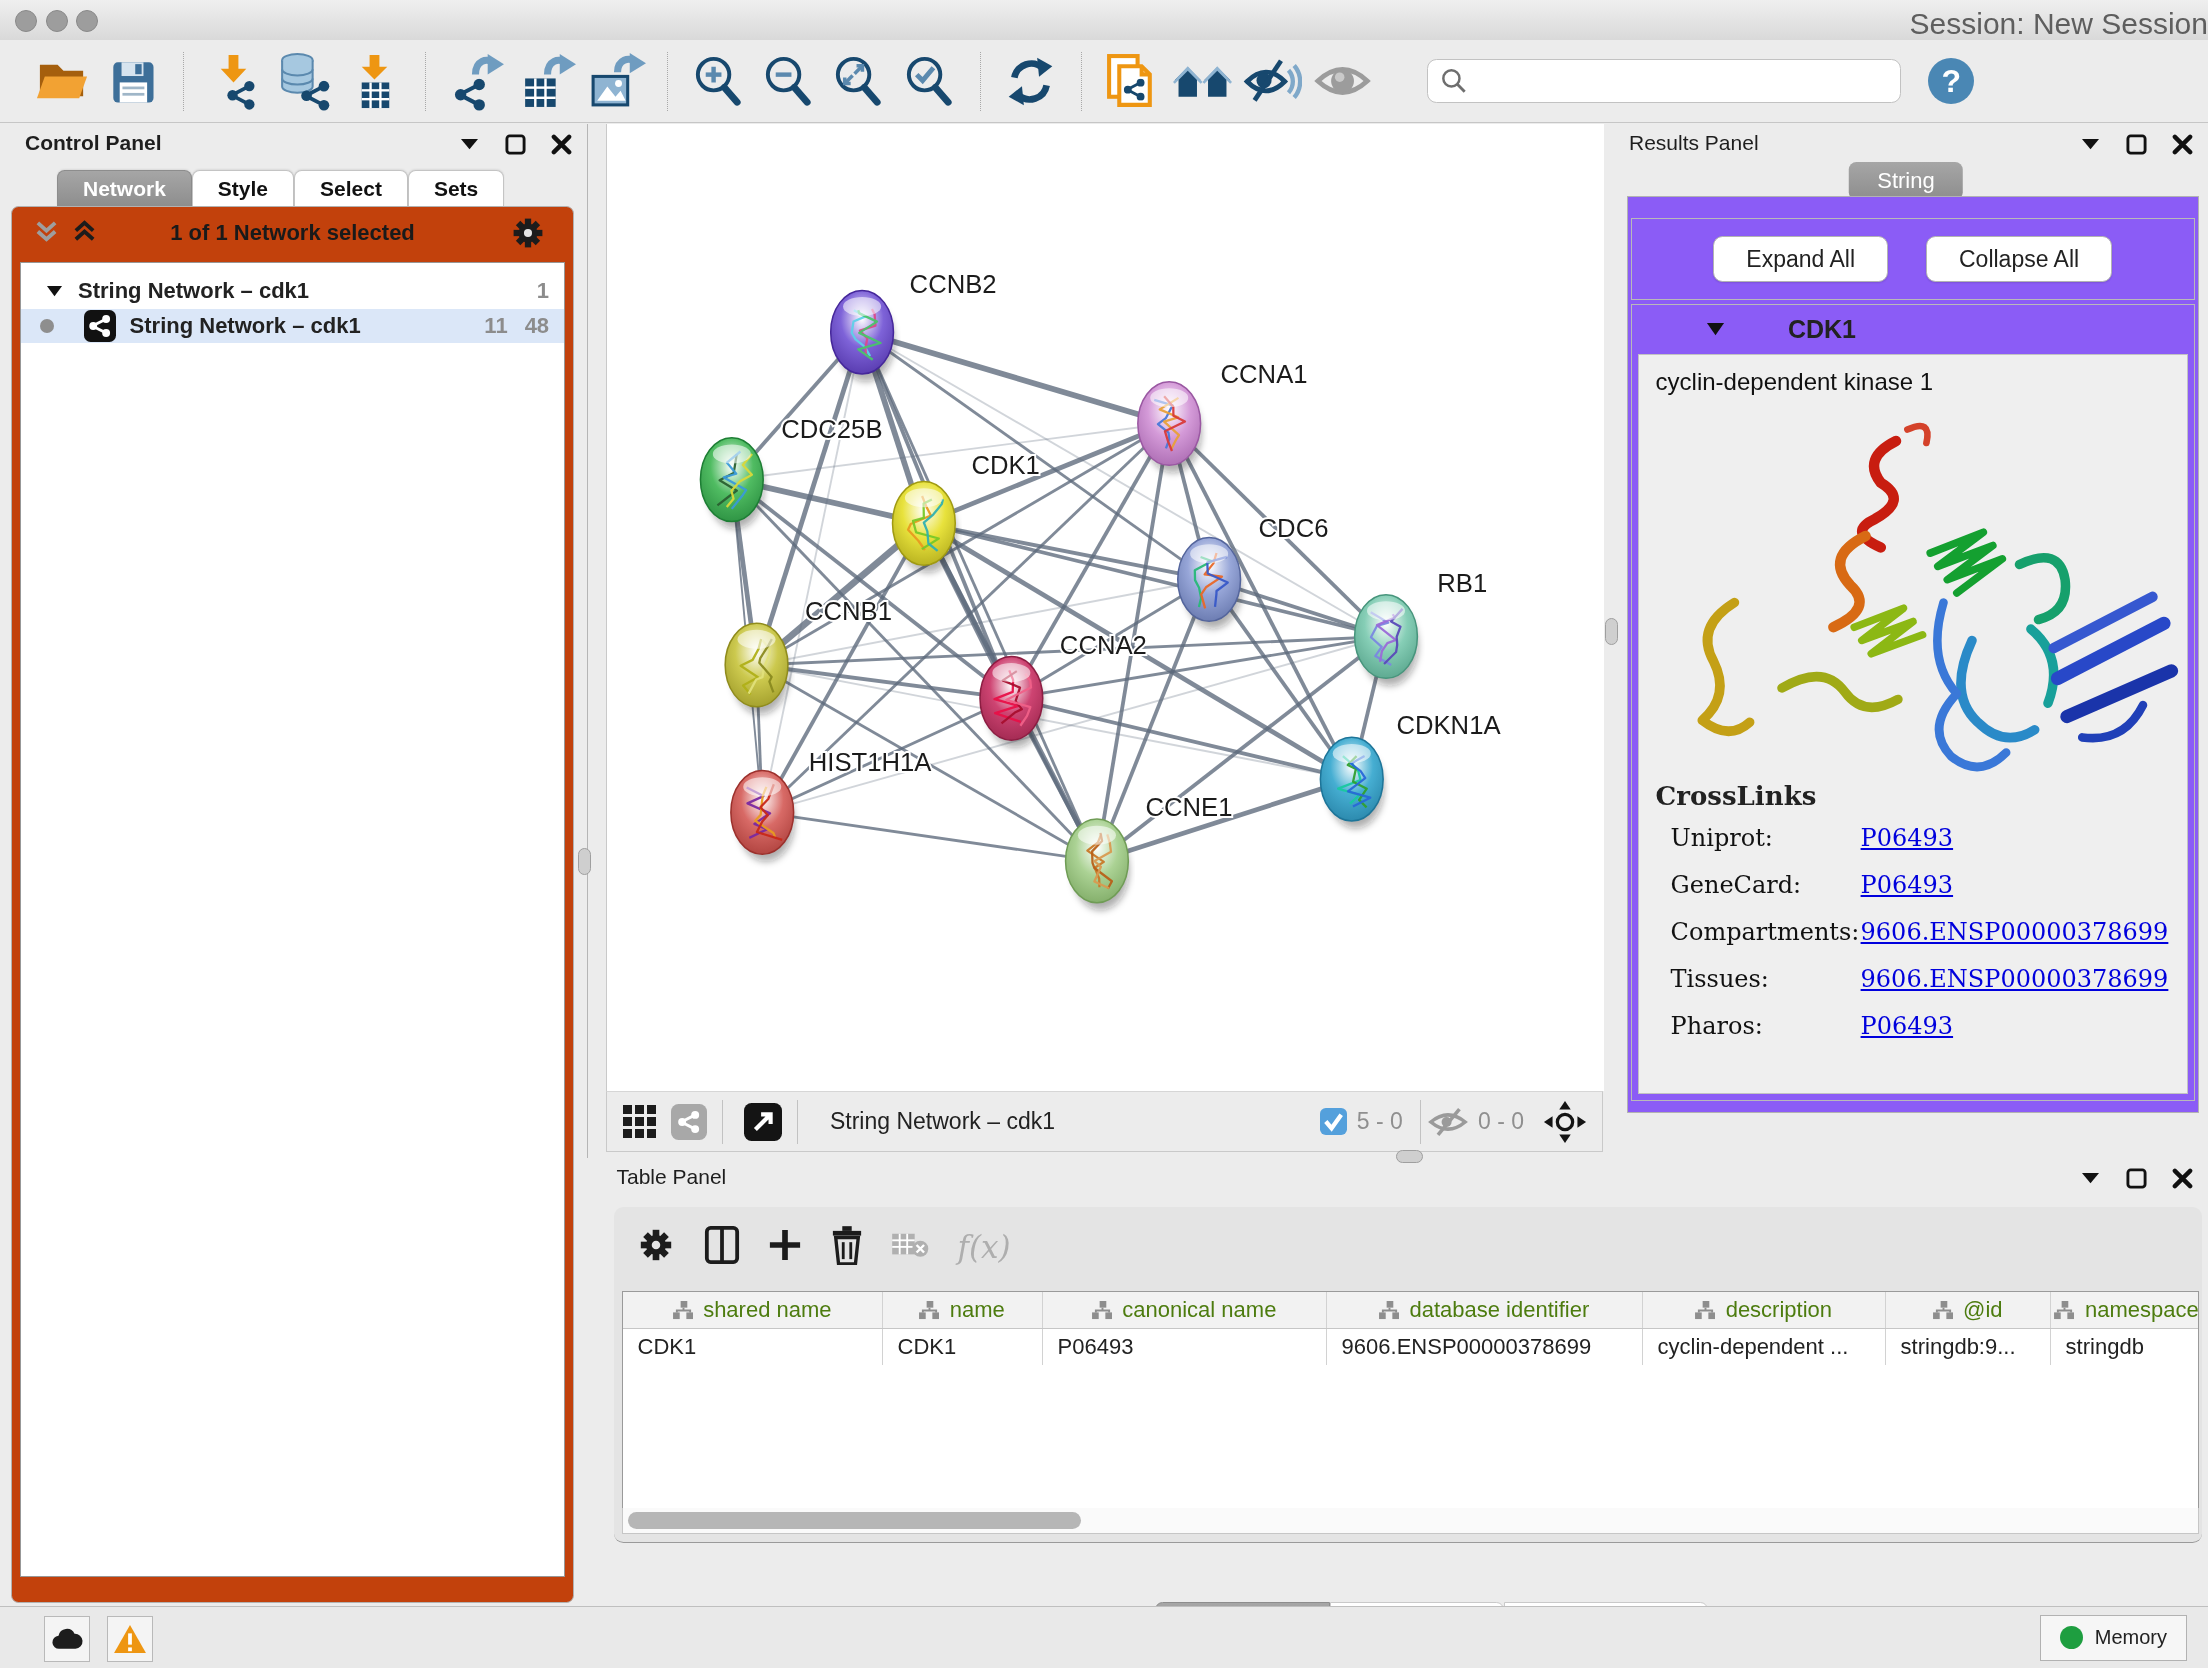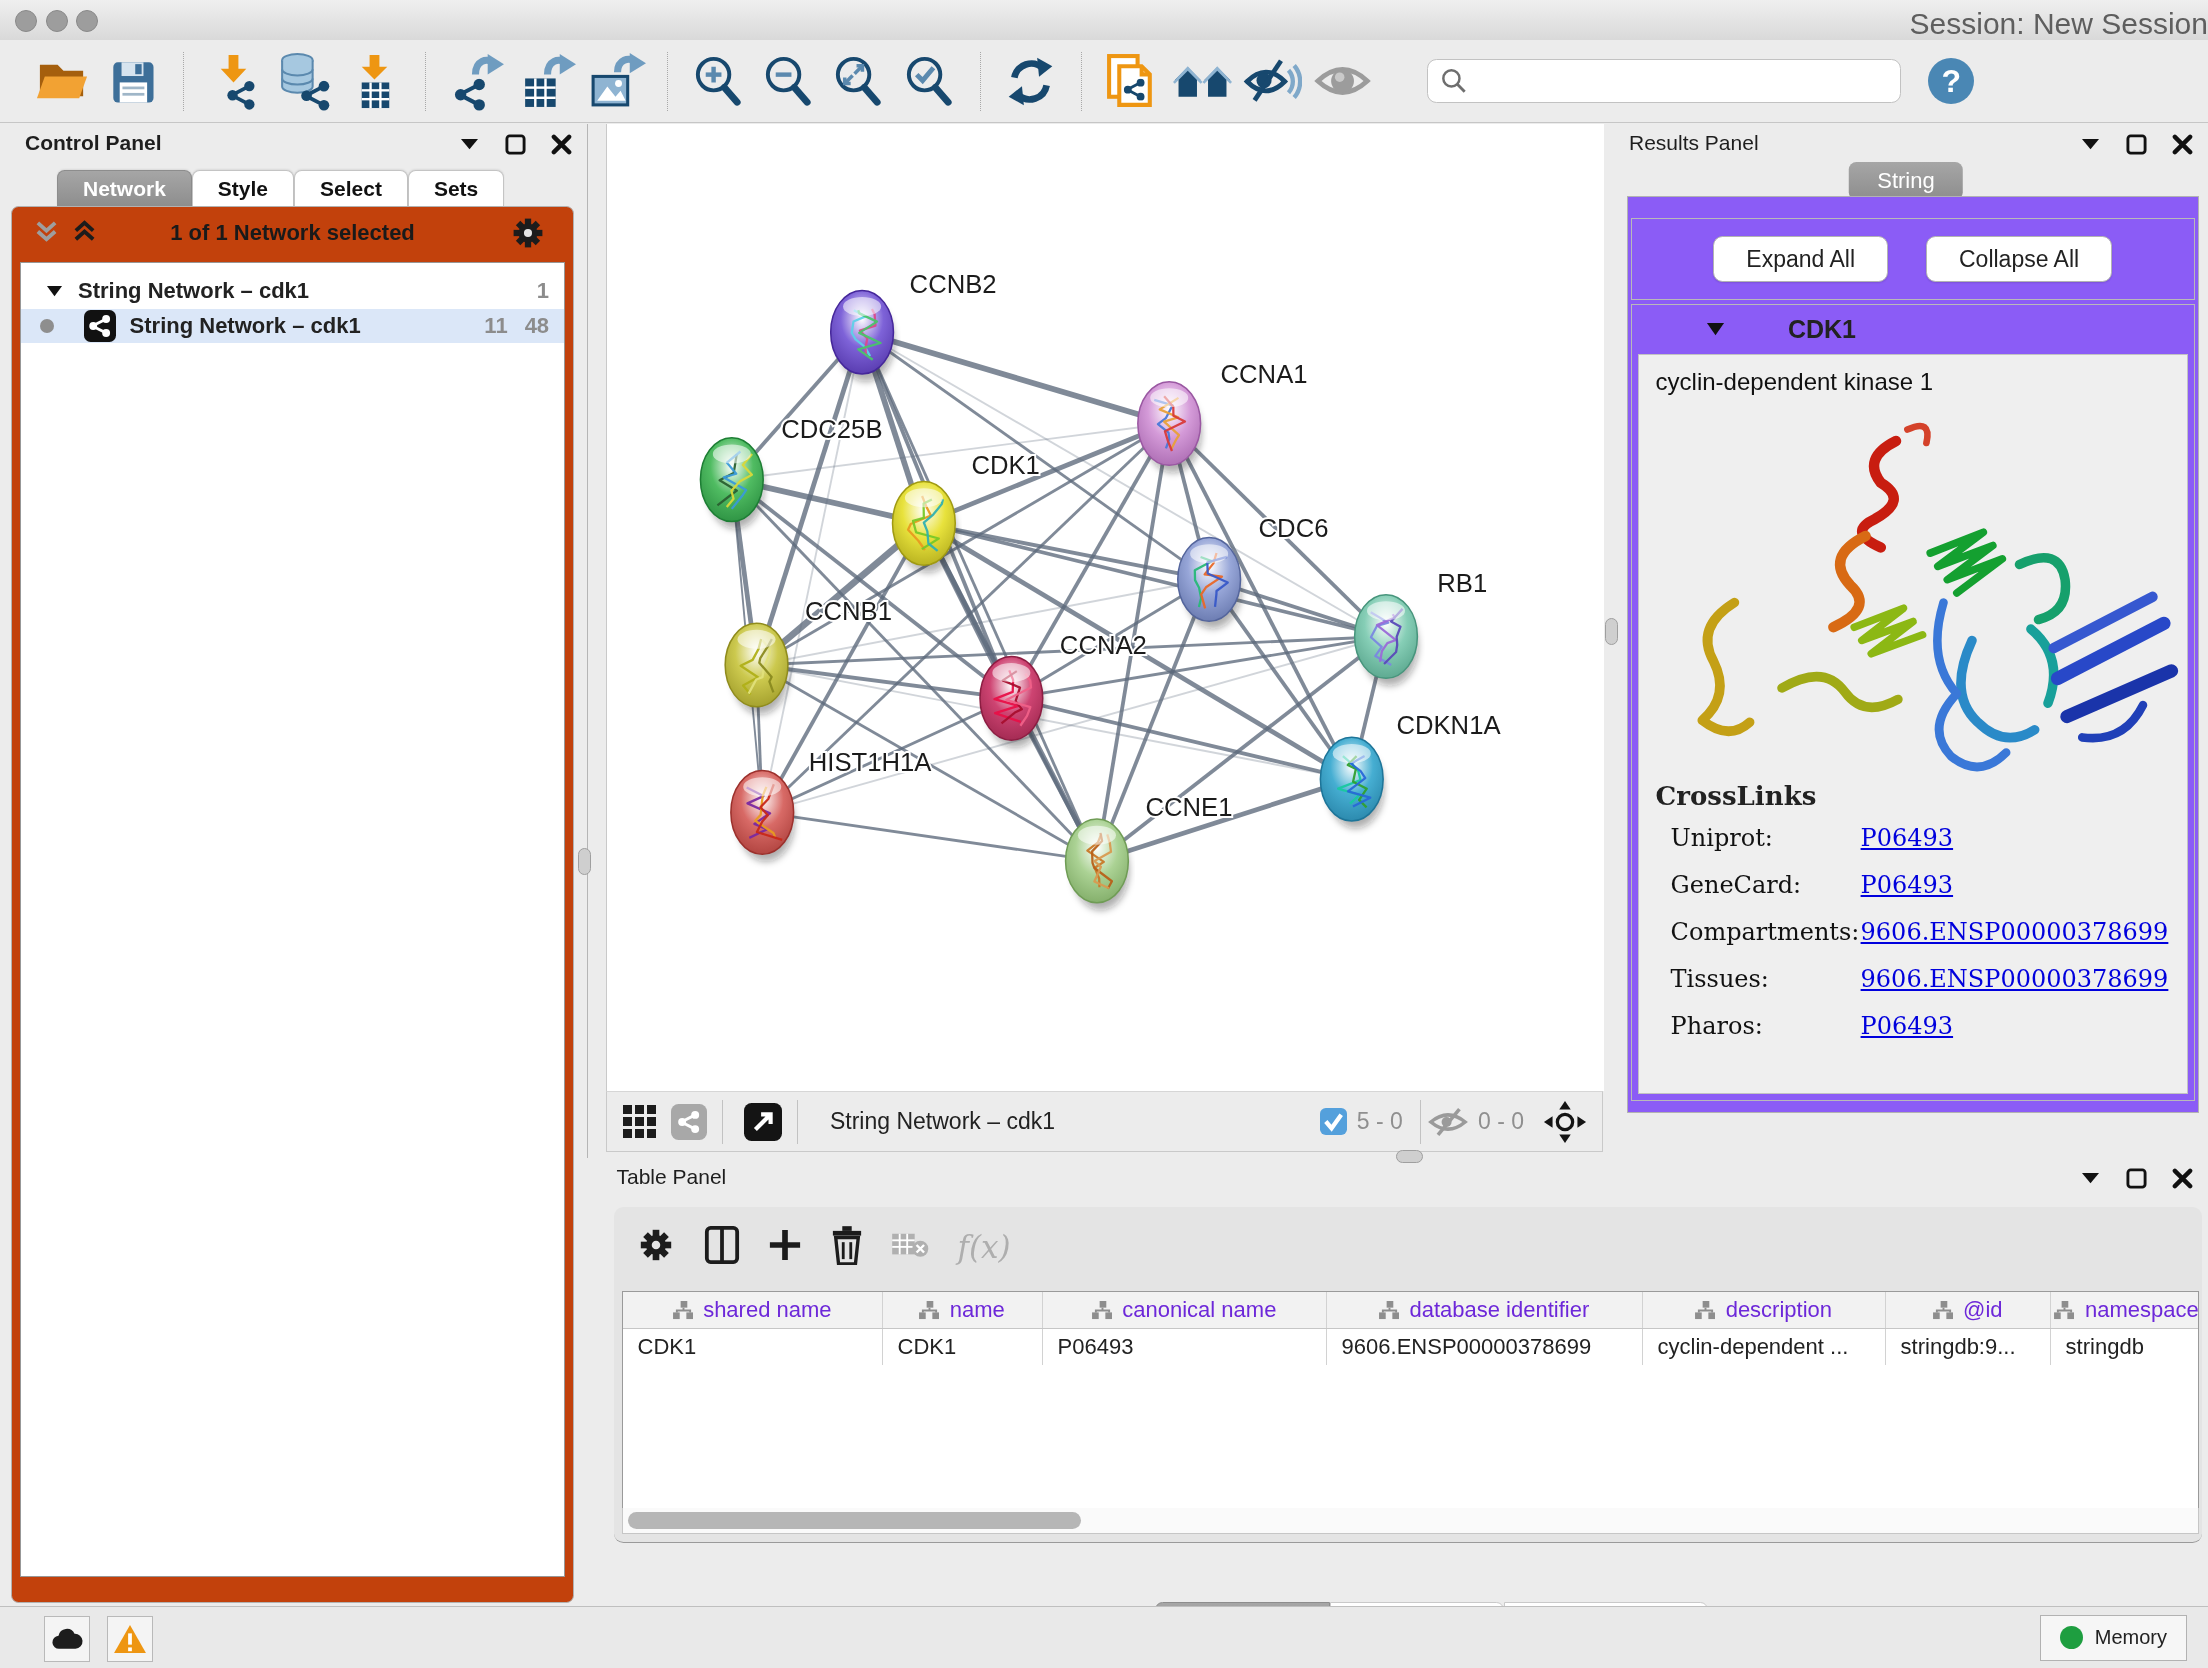--- a/index.html
+++ b/index.html
@@ -78,21 +78,21 @@
   
   .table-panel{position:absolute;left:587px;top:1158px;right:0;bottom:61px;background:#ececec;}
   .tp-box{position:absolute;left:27px;top:49px;right:5.7px;height:335px;background:#e4e4e4;border-radius:9.5px;
     border-bottom:1.9px solid #9a9a9a;}
   .tp-toolbar{position:absolute;left:23px;top:13.3px;display:flex;align-items:center;gap:28.5px;height:53px;justify-content:center;}
   .tp-table{position:absolute;left:7.6px;top:84px;right:3.8px;height:217px;background:#fff;border:1px solid #9a9a9a;}
   .trow{display:flex;height:36px;align-items:stretch;}
   .trow.head{background:#f2f2f2;border-bottom:1px solid #c6c6c6;}
   .th,.td{flex:0 0 auto;display:flex;align-items:center;font-size:22px;overflow:hidden;white-space:nowrap;
     border-right:1px solid #d2d2d2;box-sizing:border-box;}
-  .th{justify-content:center;gap:9.5px;color:#6d28d9;}
+  .th{justify-content:center;gap:9.5px;color:#4d7c0f;}
   .td{padding-left:15px;}
   .c0{width:260px}.c1{width:160px}.c2{width:284px}.c3{width:316px}.c4{width:243px}.c5{width:165px}.c6{width:152px;border-right:none}
   .tp-scroll{position:absolute;left:7.6px;top:301px;right:3.8px;height:25px;background:#fafafa;border:1px solid #c6c6c6;border-top:none;}
   .tp-thumb{position:absolute;left:5.7px;top:3.8px;width:453px;height:17px;border-radius:8.6px;background:#b6b6b6;}
   .tp-tabs{position:absolute;left:541px;top:395px;display:flex;}
   .tp-tab{height:40px;display:flex;align-items:center;justify-content:center;font-size:23px;background:#fff;
     border:1px solid #c9c9c9;padding:0 28.5px;border-radius:0 7.6px 0 0;}
   .tp-tab:first-child{border-radius:7.6px 0 0 7.6px;}
   .tp-tab.active{background:linear-gradient(#a6a6a6,#8d8d8d);color:#fff;border-color:#8d8d8d;border-radius:7.6px 0 0 7.6px;}
   

